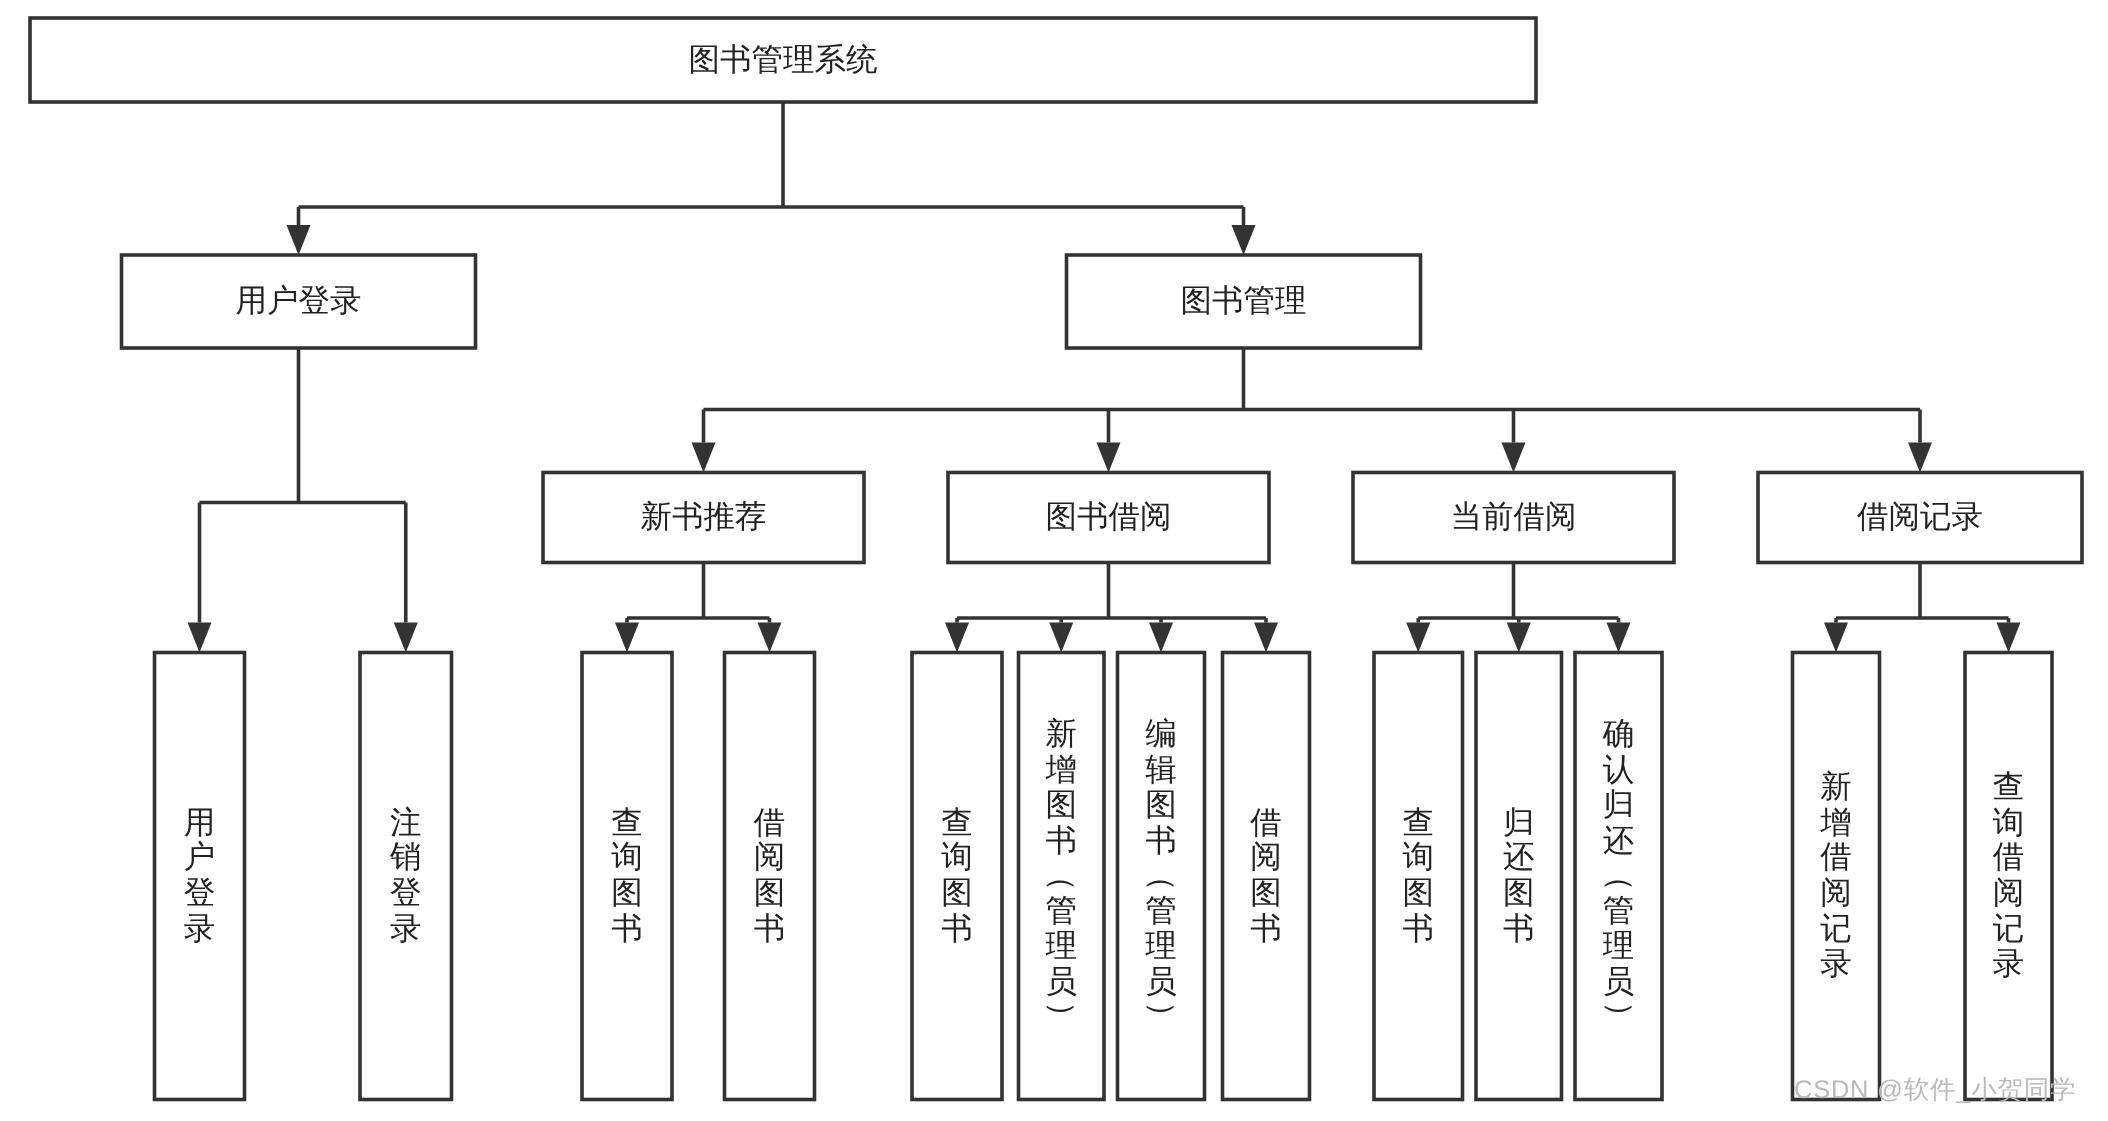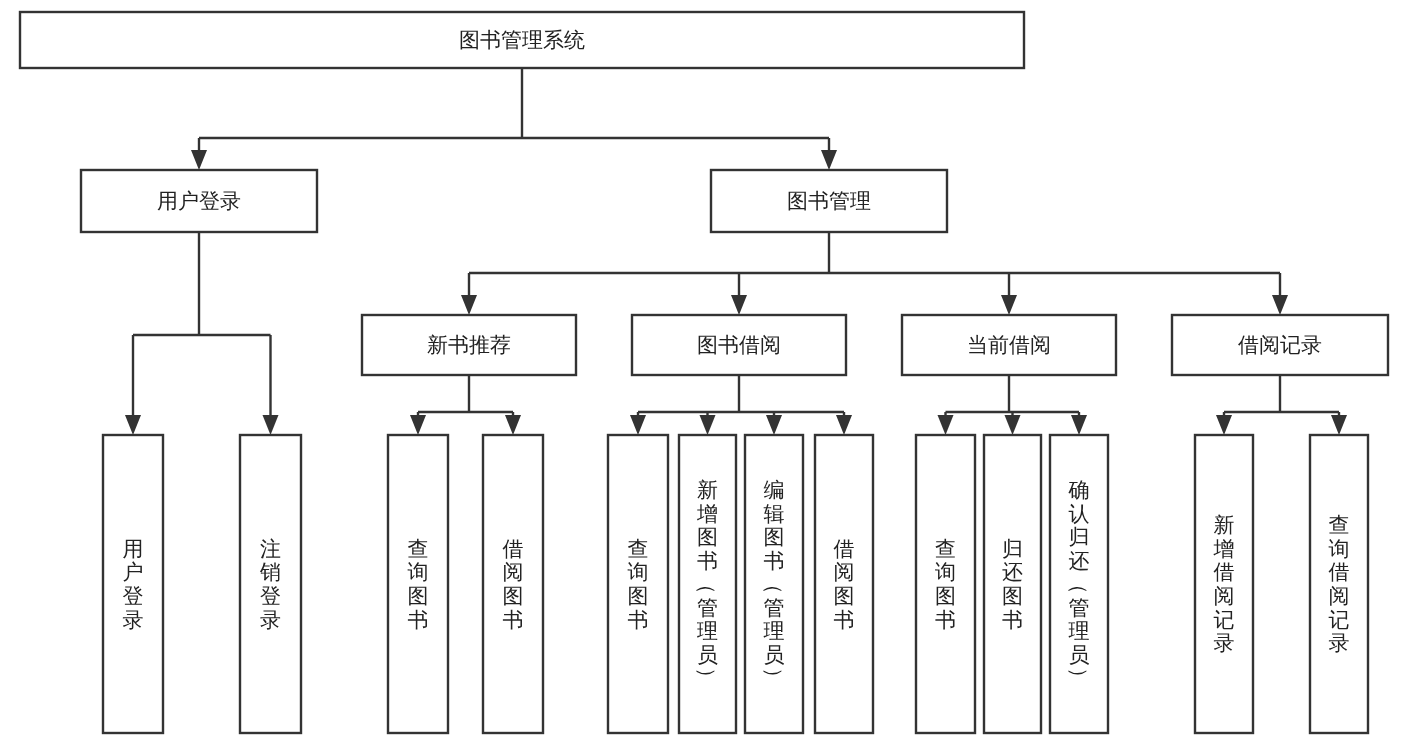--- a/index.html
+++ b/index.html
@@ -196,13 +196,14 @@
       <div class="vlabel" style="left: 679px; top: 435px; width: 57px; height: 298px;"><span>新</span><span>增</span><span>图</span><span>书</span><span style="transform: rotate(90deg);">（</span><span>管</span><span>理</span><span>员</span><span style="transform: rotate(90deg);">）</span></div>
       <div class="vlabel" style="left: 745px; top: 435px; width: 58px; height: 298px;"><span>编</span><span>辑</span><span>图</span><span>书</span><span style="transform: rotate(90deg);">（</span><span>管</span><span>理</span><span>员</span><span style="transform: rotate(90deg);">）</span></div>
       <div class="vlabel" style="left: 815px; top: 435px; width: 58px; height: 298px;"><span>借</span><span>阅</span><span>图</span><span>书</span></div>
       <div class="vlabel" style="left: 916px; top: 435px; width: 59px; height: 298px;"><span>查</span><span>询</span><span>图</span><span>书</span></div>
       <div class="vlabel" style="left: 984px; top: 435px; width: 57px; height: 298px;"><span>归</span><span>还</span><span>图</span><span>书</span></div>
       <div class="vlabel" style="left: 1050px; top: 435px; width: 58px; height: 298px;"><span>确</span><span>认</span><span>归</span><span>还</span><span style="transform: rotate(90deg);">（</span><span>管</span><span>理</span><span>员</span><span style="transform: rotate(90deg);">）</span></div>
       <div class="vlabel" style="left: 1195px; top: 435px; width: 58px; height: 298px;"><span>新</span><span>增</span><span>借</span><span>阅</span><span>记</span><span>录</span></div>
       <div class="vlabel" style="left: 1310px; top: 435px; width: 58px; height: 298px;"><span>查</span><span>询</span><span>借</span><span>阅</span><span>记</span><span>录</span></div>
     </div>
 
+  <div class="watermark">CSDN @软件_小贺同学</div>
 </div>
 
 </body></html>

